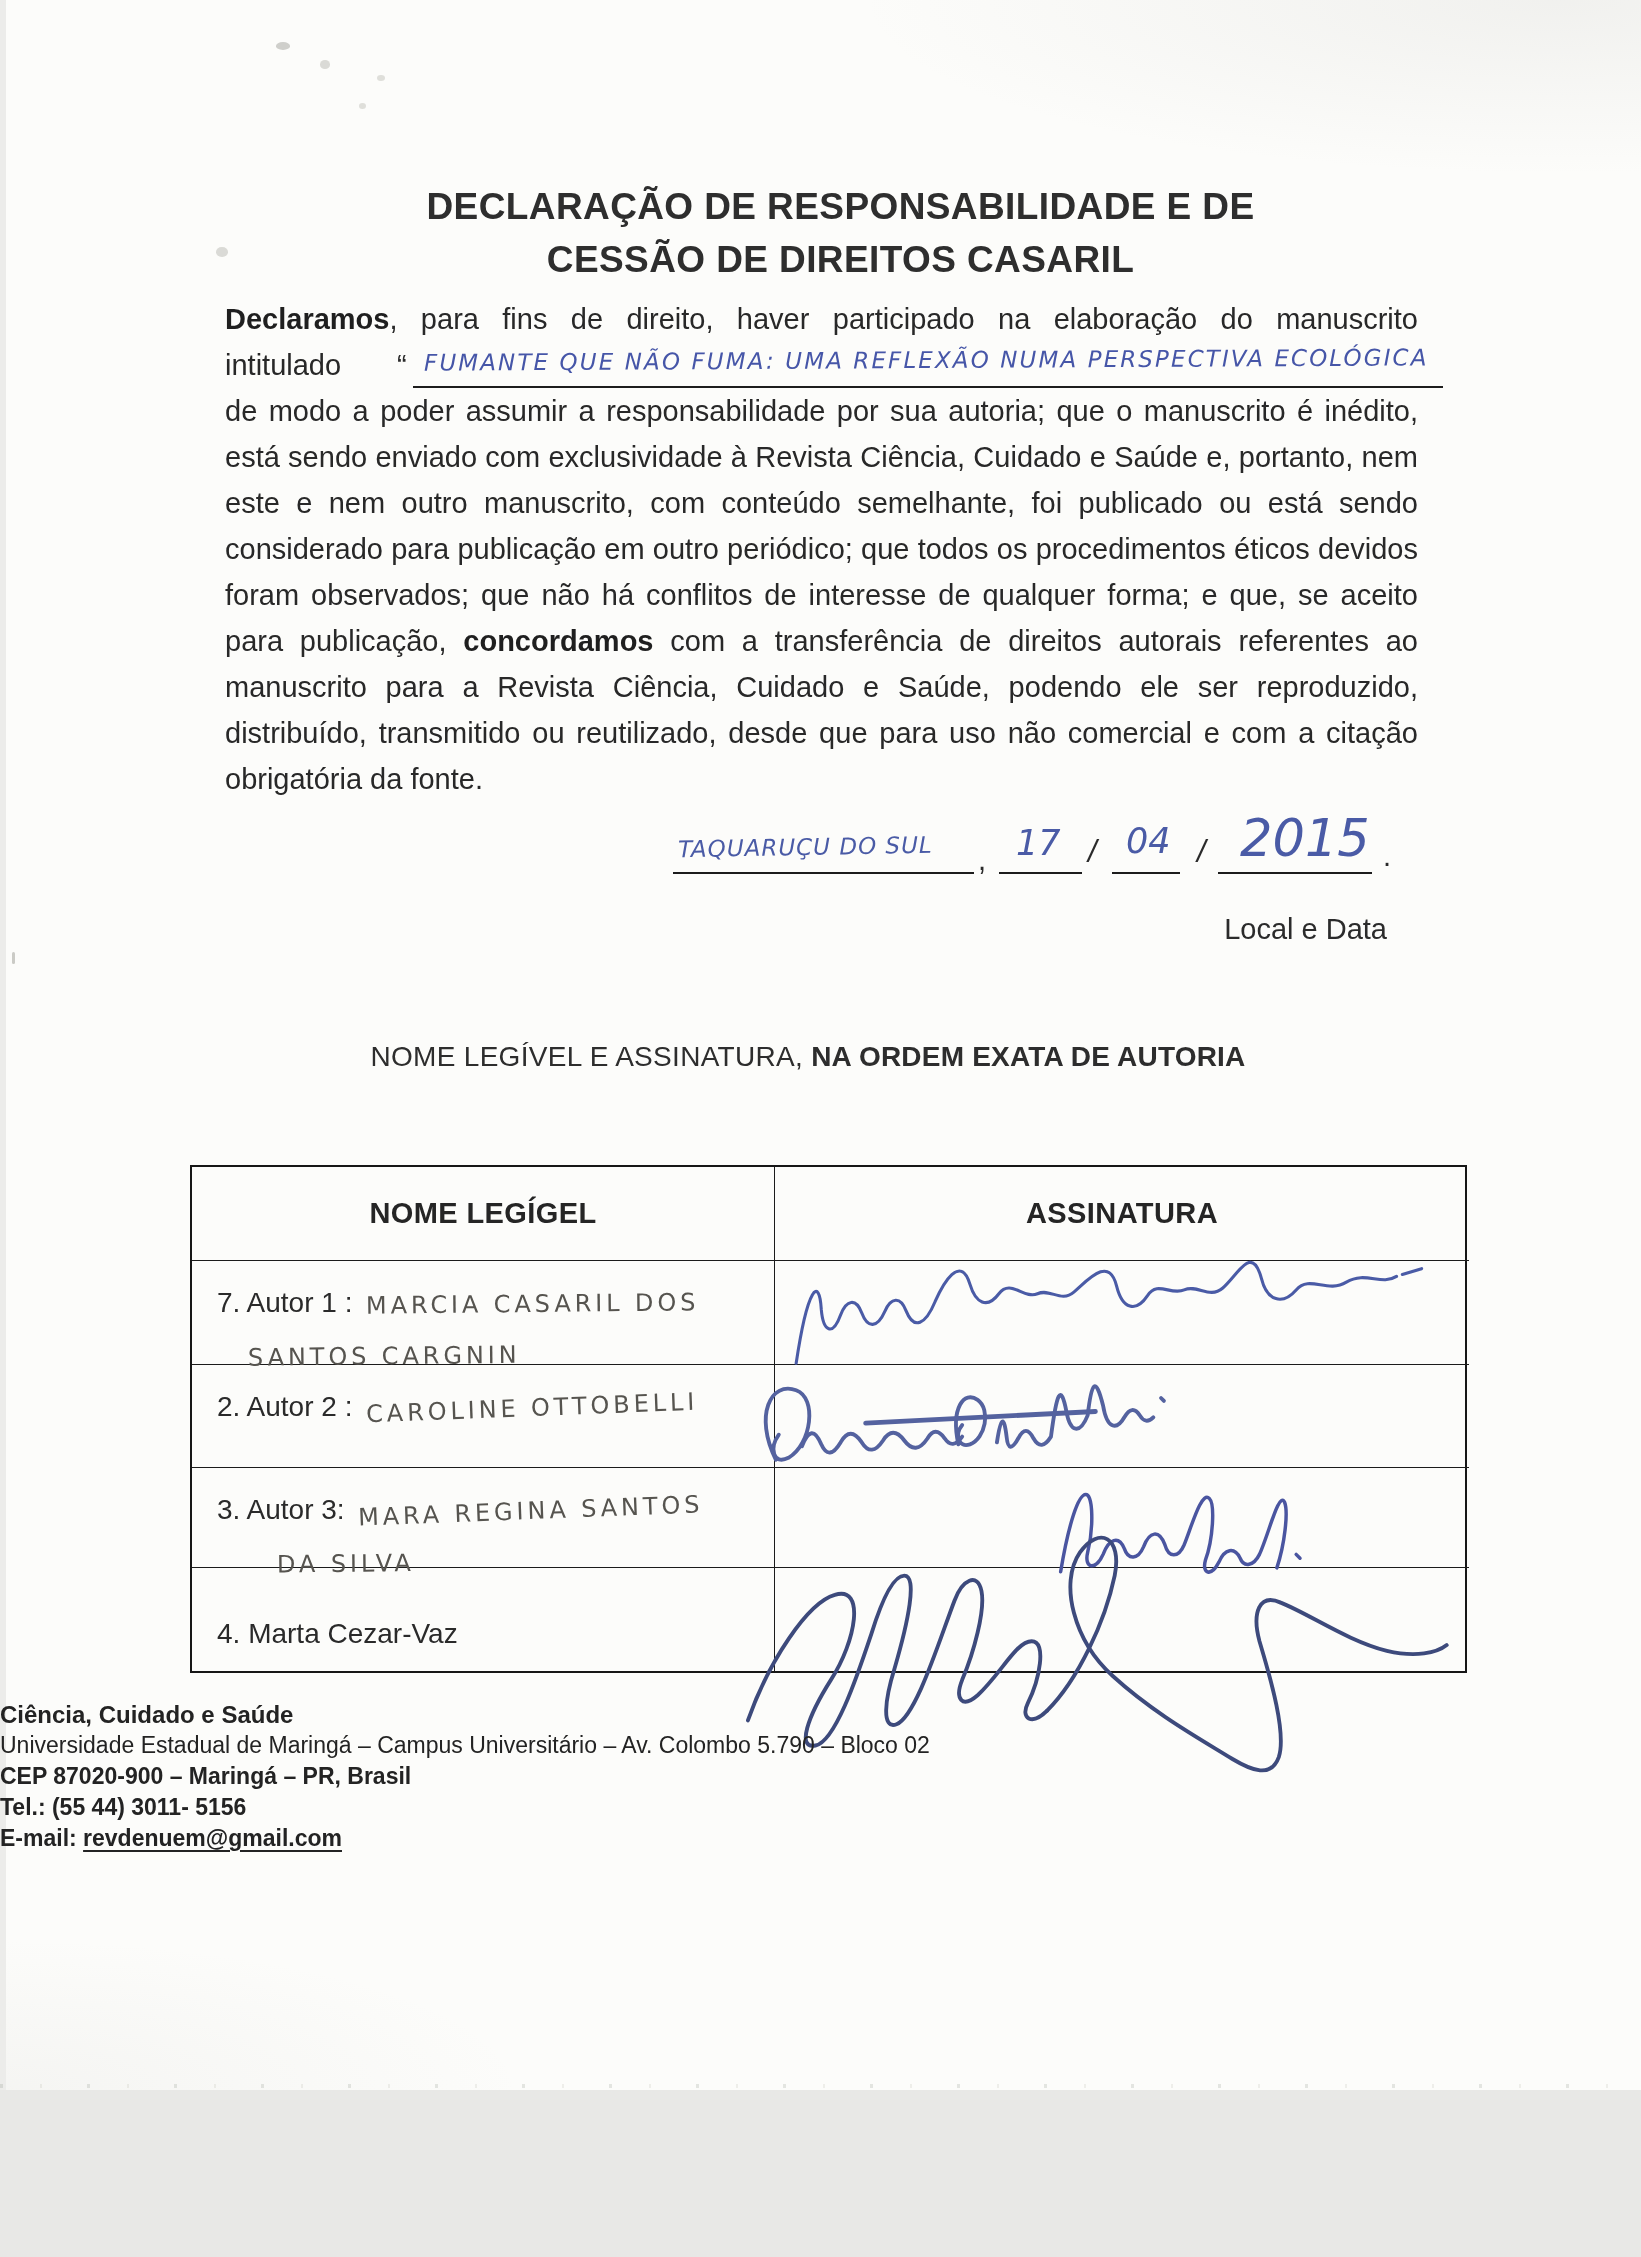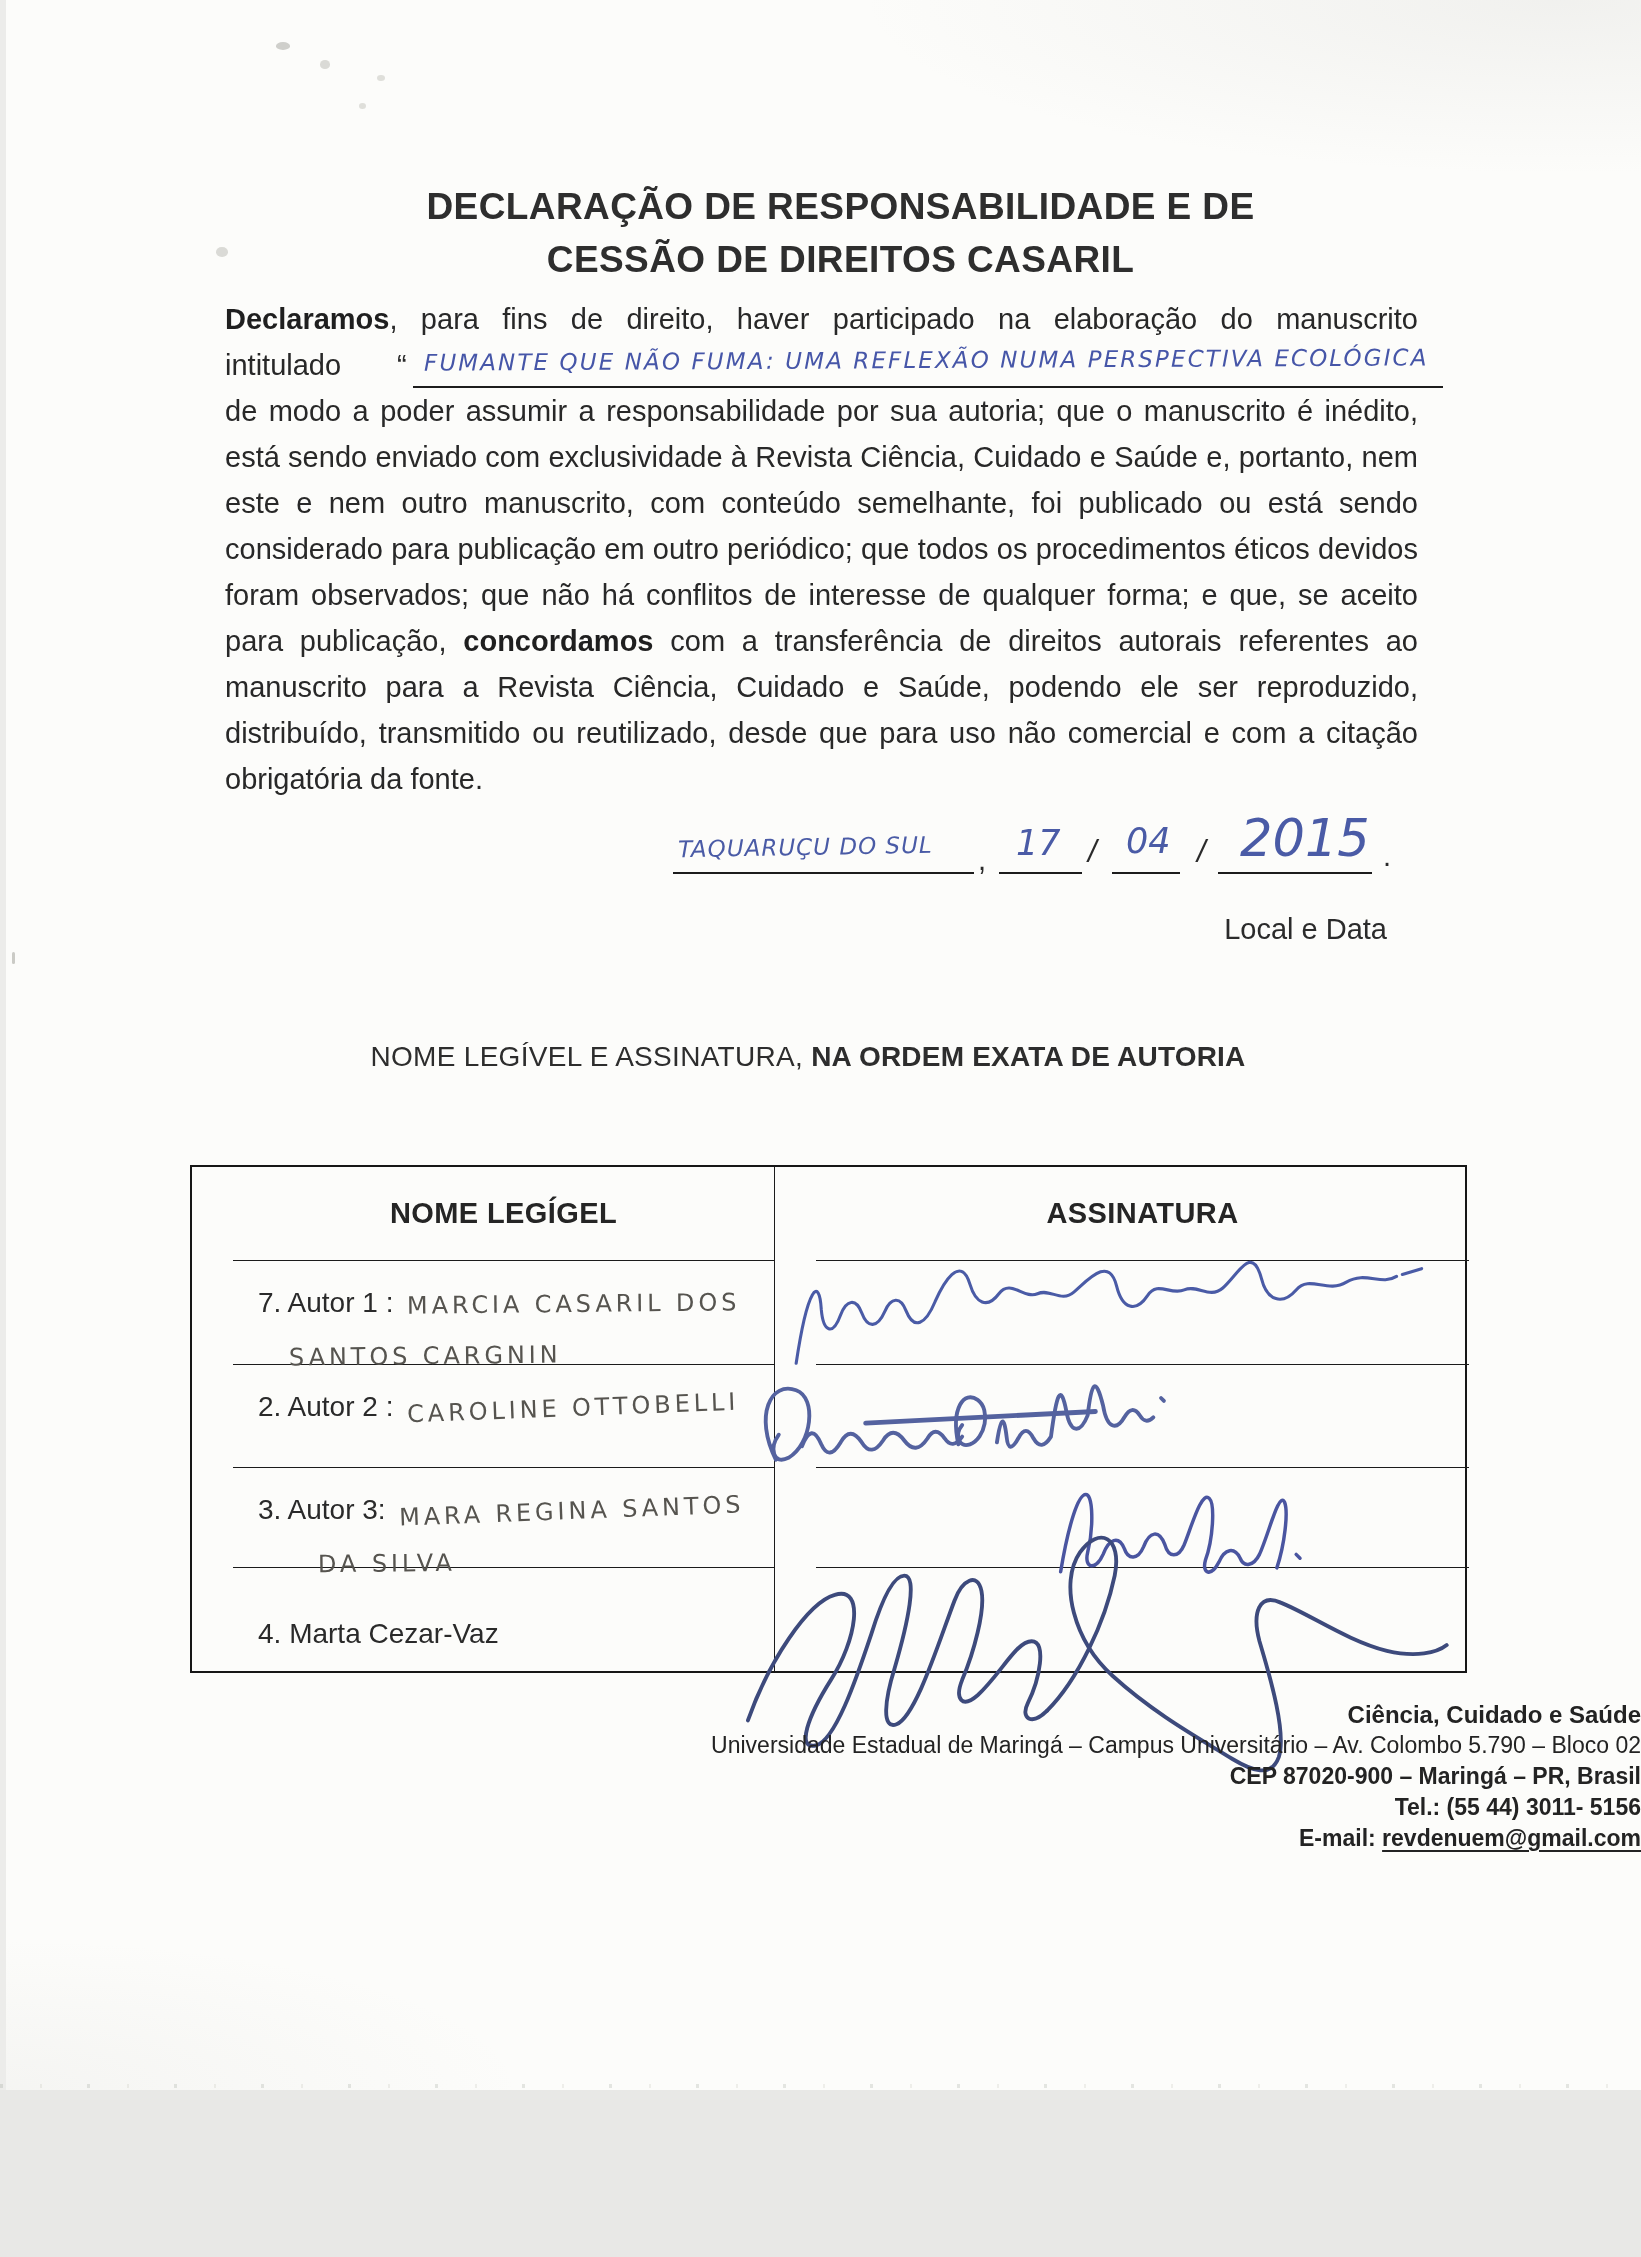--- a/index.html
+++ b/index.html
@@ -44,40 +44,40 @@
   
   .order-heading{position:absolute;top:1041px;left:0;right:25px;text-align:center;
         font-size:28px;color:#2d2d2d;letter-spacing:0.3px;}
   .order-heading b{letter-spacing:0.2px;}
 
   
   .sig-table{position:absolute;left:190px;top:1165px;width:1277px;
         display:grid;grid-template-columns:583px 694px;
         grid-template-rows:94px 104px 103px 100px 103px;
         border:2.9px solid #161616;box-sizing:border-box;}
-  .cell{border-right:1.9px solid #1b1b1b;border-bottom:1.9px solid #1b1b1b;box-sizing:border-box;position:relative;margin-left:41px;}
+  .cell{border-right:1.9px solid #1b1b1b;border-bottom:1.9px solid #1b1b1b;box-sizing:border-box;position:relative;}
   .cell.last-col{border-right:none;}
   .cell.last-row{border-bottom:none;}
   .th{display:flex;align-items:center;justify-content:center;font-weight:bold;
         font-size:29px;color:#252525;letter-spacing:0.4px;}
   .name-cell{padding:15.4px 9.7px 0 25px;font-size:28px;color:#2a2a2a;line-height:54px;}
   .hand-name{font-family:"DejaVu Sans",sans-serif;font-size:24px;letter-spacing:3.9px;
         color:#56544f;display:inline-block;margin-left:13.5px;transform:rotate(-.6deg);}
   .hand-name.up{transform:rotate(-2.2deg);}
   .hand-line2{display:block;margin-left:31px;margin-top:-3.9px;}
   .hand-line2.silva{margin-left:60px;}
   .row4-label{padding-top:39px;}
 
   
   .sig-overlay{position:absolute;left:190px;top:1139px;width:1277px;height:657px;
         overflow:visible;pointer-events:none;}
   .sig-overlay path{fill:none;stroke-linecap:round;stroke-linejoin:round;}
 
   
-  .footer{position:absolute;top:1699px;left:0;right:0;text-align:right;color:#232323;
+  .footer{position:absolute;top:1699px;left:0;right:0;text-align:left;color:#232323;
         line-height:31px;font-size:23px;}
   .footer .bold{font-weight:bold;}
   .footer .email{text-decoration:underline;text-underline-offset:3.9px;margin-top:32px;}
 </style>
 </head>
 <body>
 
 <div id="page">
   <div class="edge-left"></div>
 

